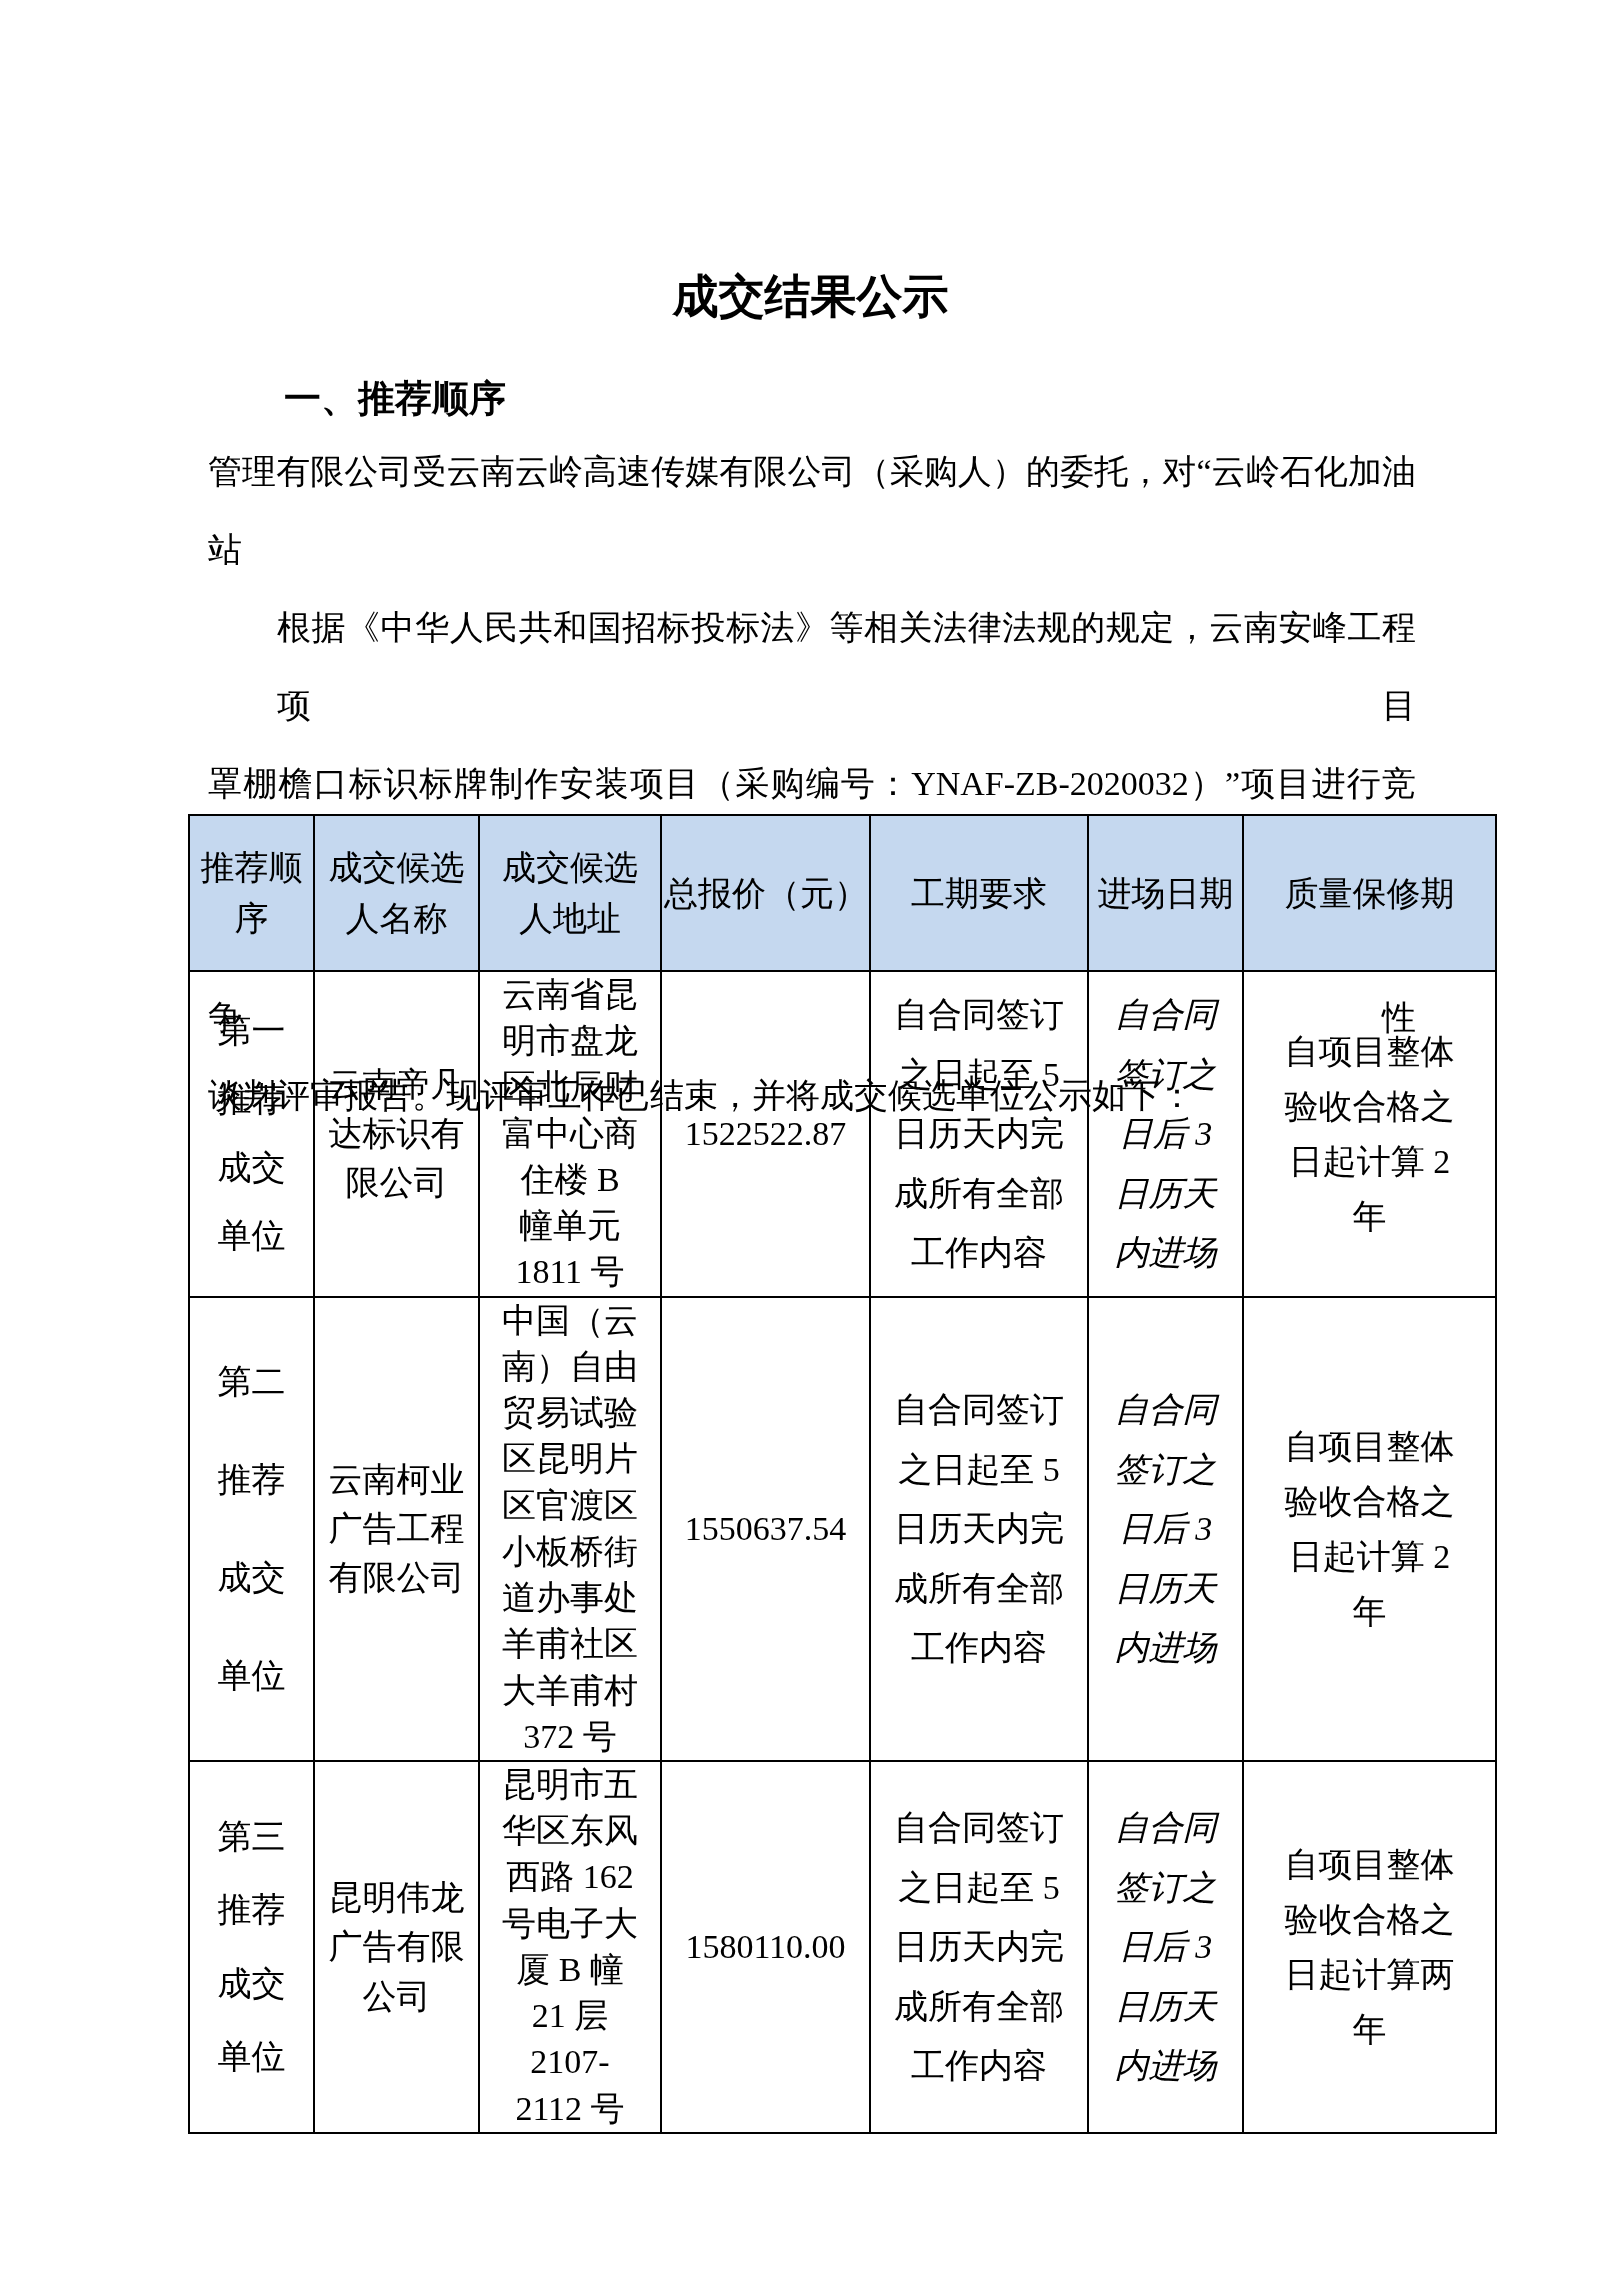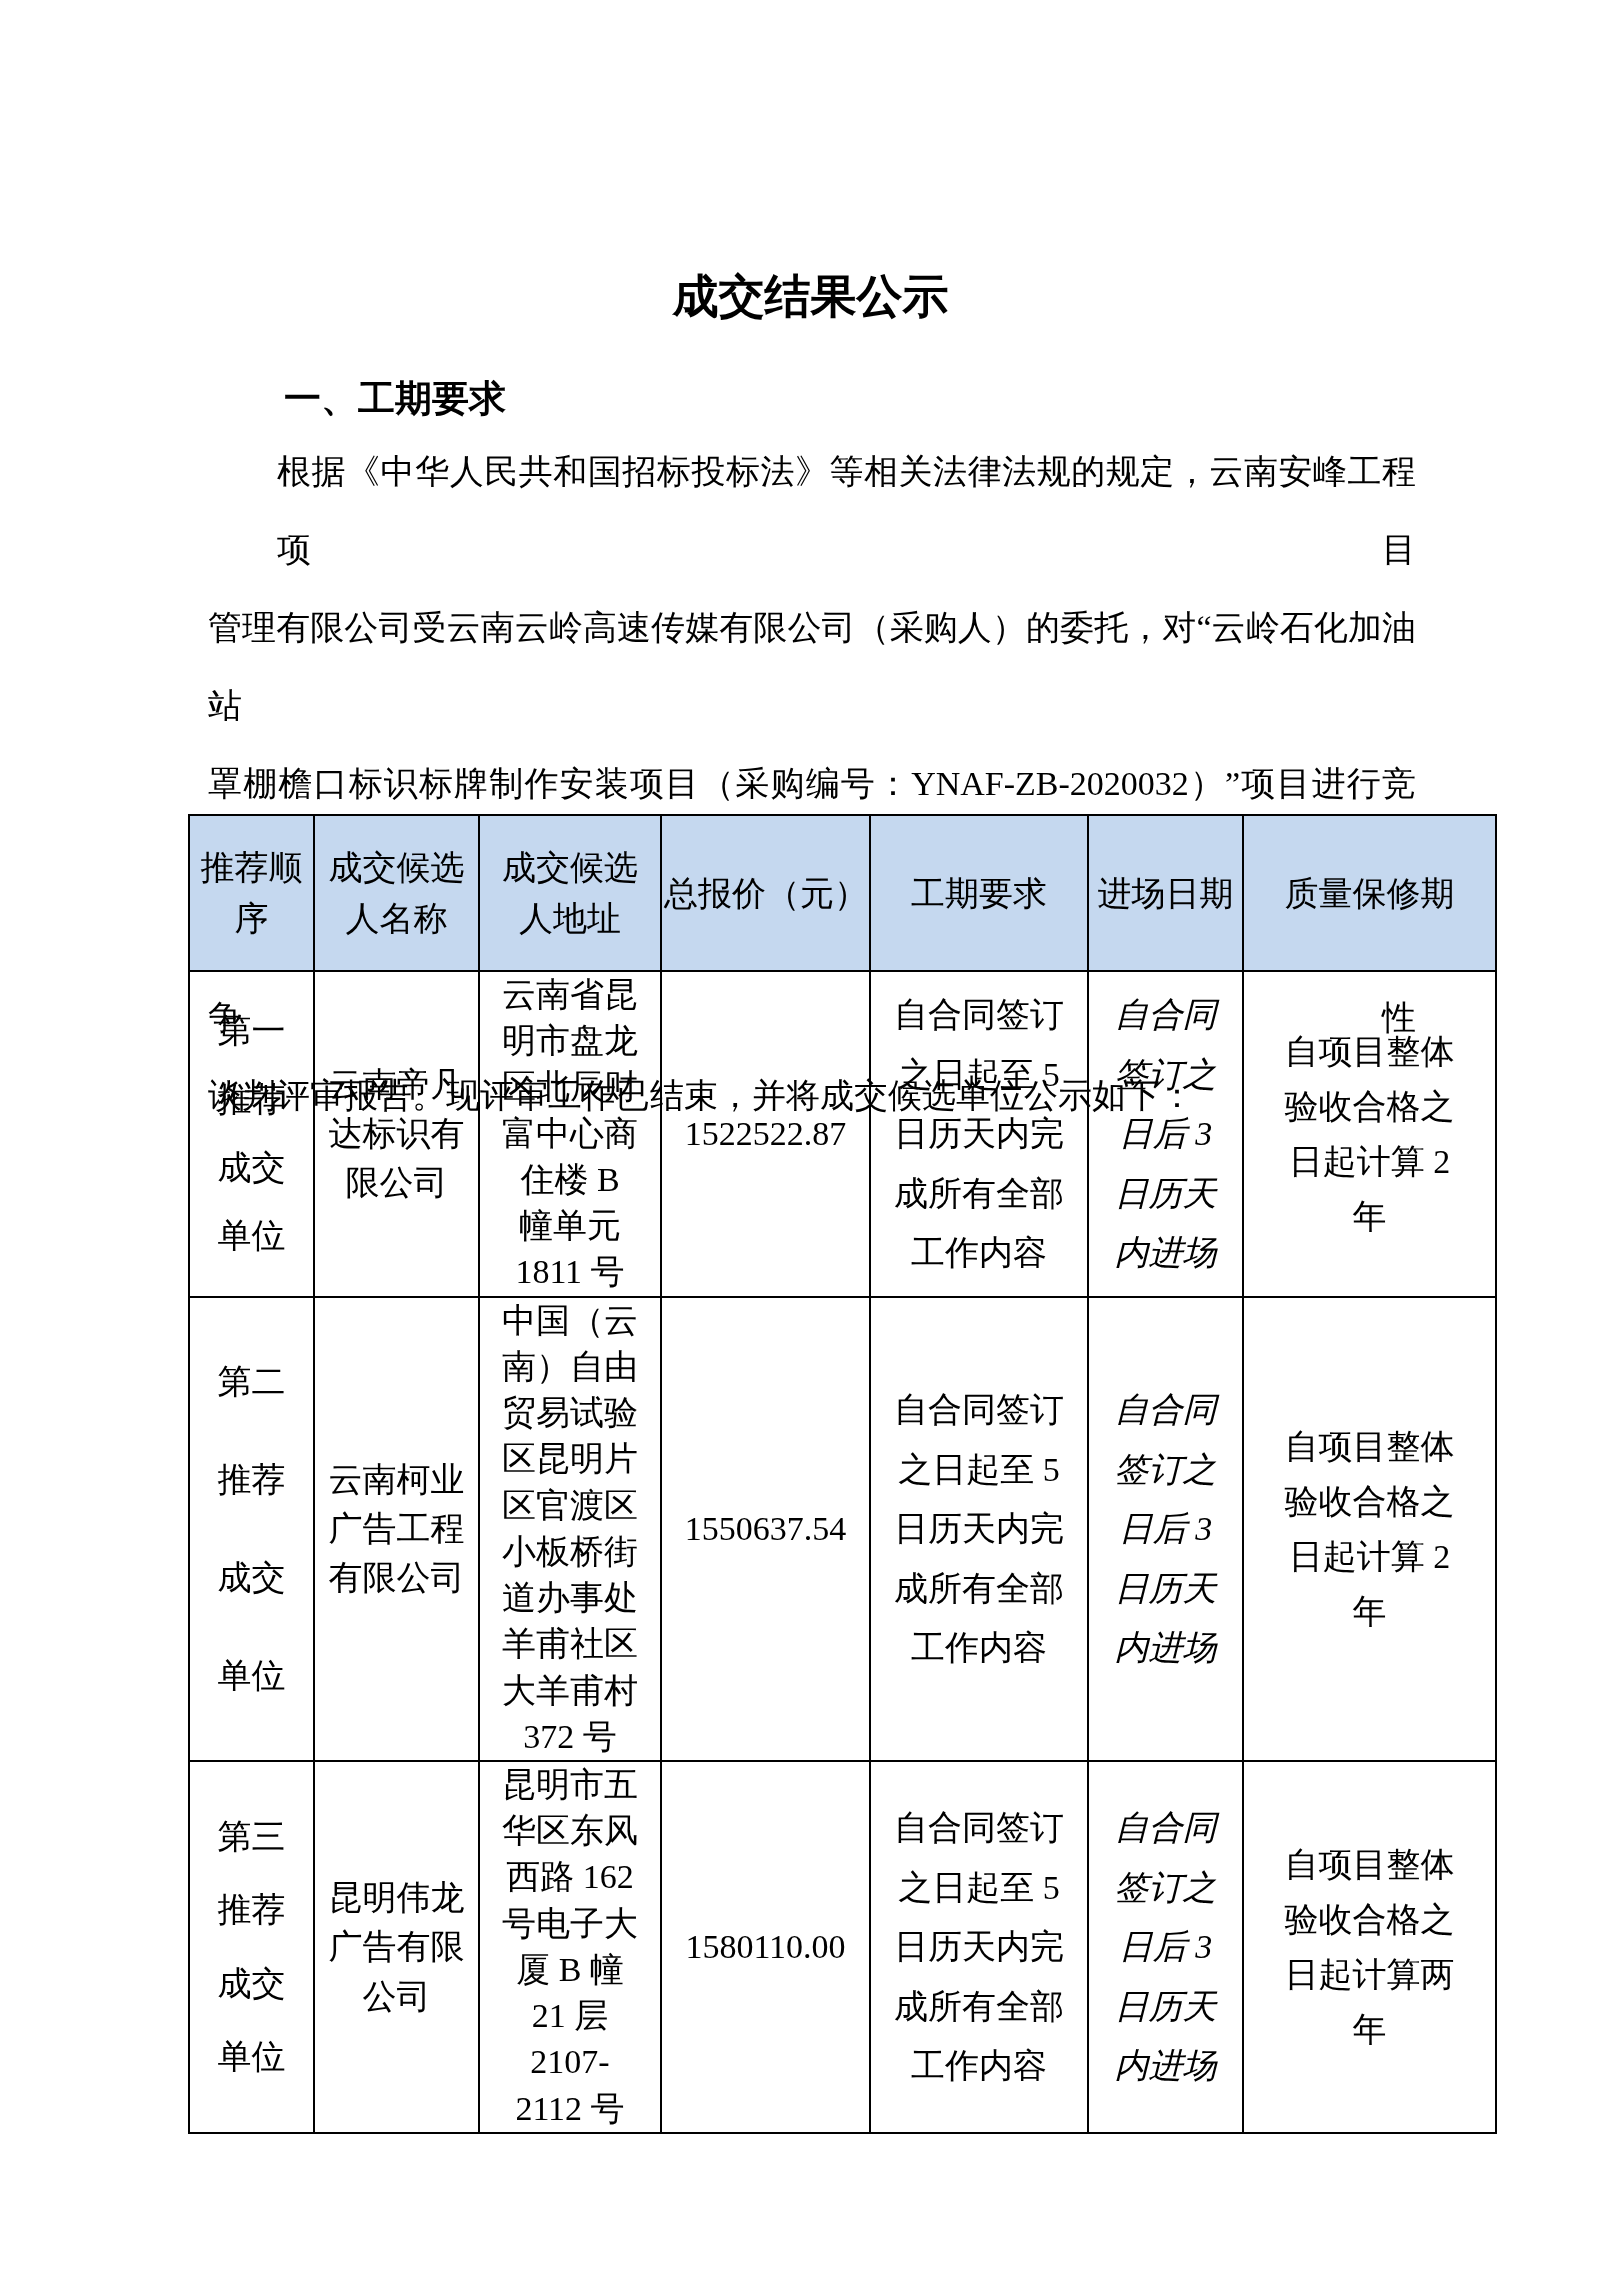--- a/index.html
+++ b/index.html
@@ -93,24 +93,24 @@
     justify-content: space-evenly;
     align-items: center;
   }
   .rank-line { display: block; }
 </style>
 </head>
 <body>
 
 <div class="page">
   <div class="doc-title title-2">成交结果公示</div>
-  <div class="section-heading">一、工期要求</div>
+  <div class="section-heading">一、推荐顺序</div>
   <div class="paragraph" id="paragraph">
+      <div class="pline just">管理有限公司受云南云岭高速传媒有限公司（采购人）的委托，对“云岭石化加油站</div>
       <div class="pline just indent">根据《中华人民共和国招标投标法》等相关法律法规的规定，云南安峰工程项目</div>
-      <div class="pline just">管理有限公司受云南云岭高速传媒有限公司（采购人）的委托，对“云岭石化加油站</div>
       <div class="pline just">罩棚檐口标识标牌制作安装项目（采购编号：YNAF-ZB-2020032）”项目进行竞争性</div>
       <div class="pline just">谈判，于 2020 年 9 月 30 日完成了本项目的竞争性谈判工作，并于当日提交了竞争性</div>
       <div class="pline">谈判评审报告。现评审工作已结束，并将成交候选单位公示如下：</div>
     </div>
 
   <table class="result-table">
     <colgroup id="cols">
         <col style="width: 125px;">
         <col style="width: 165px;">
         <col style="width: 182px;">

